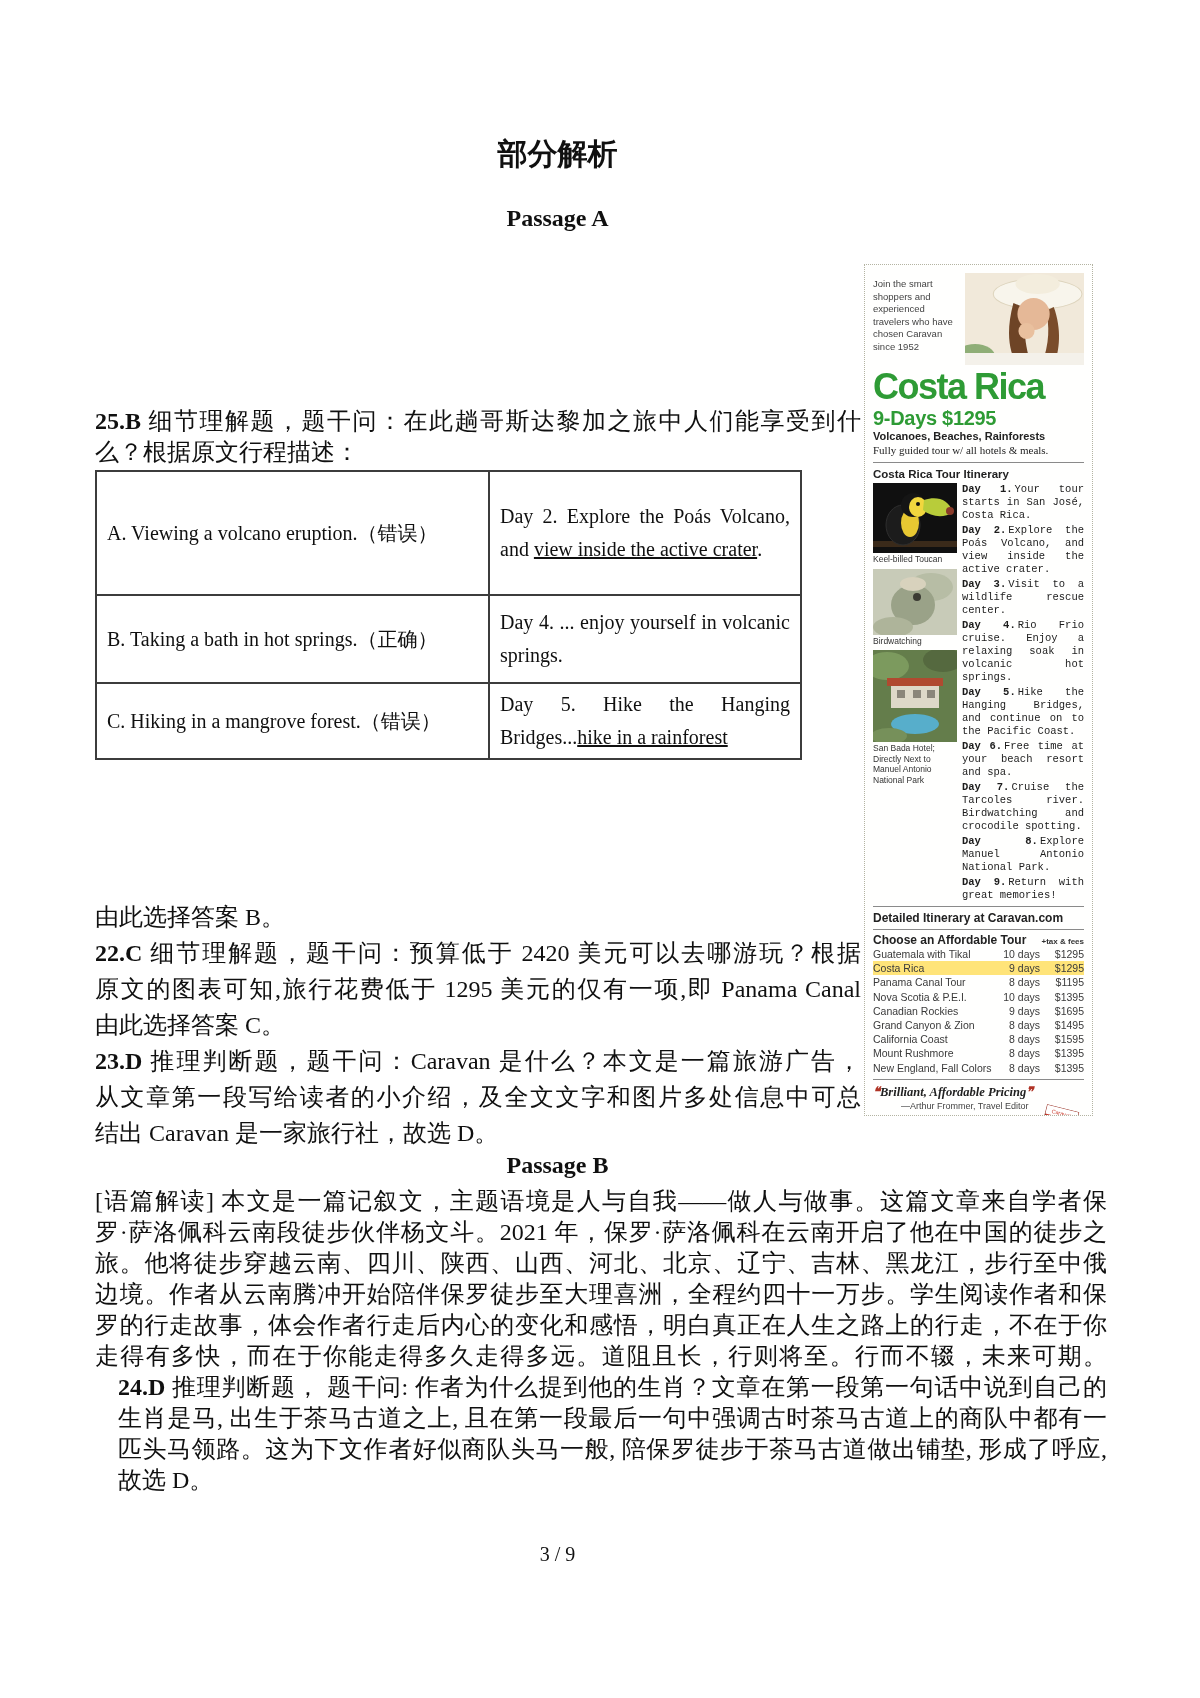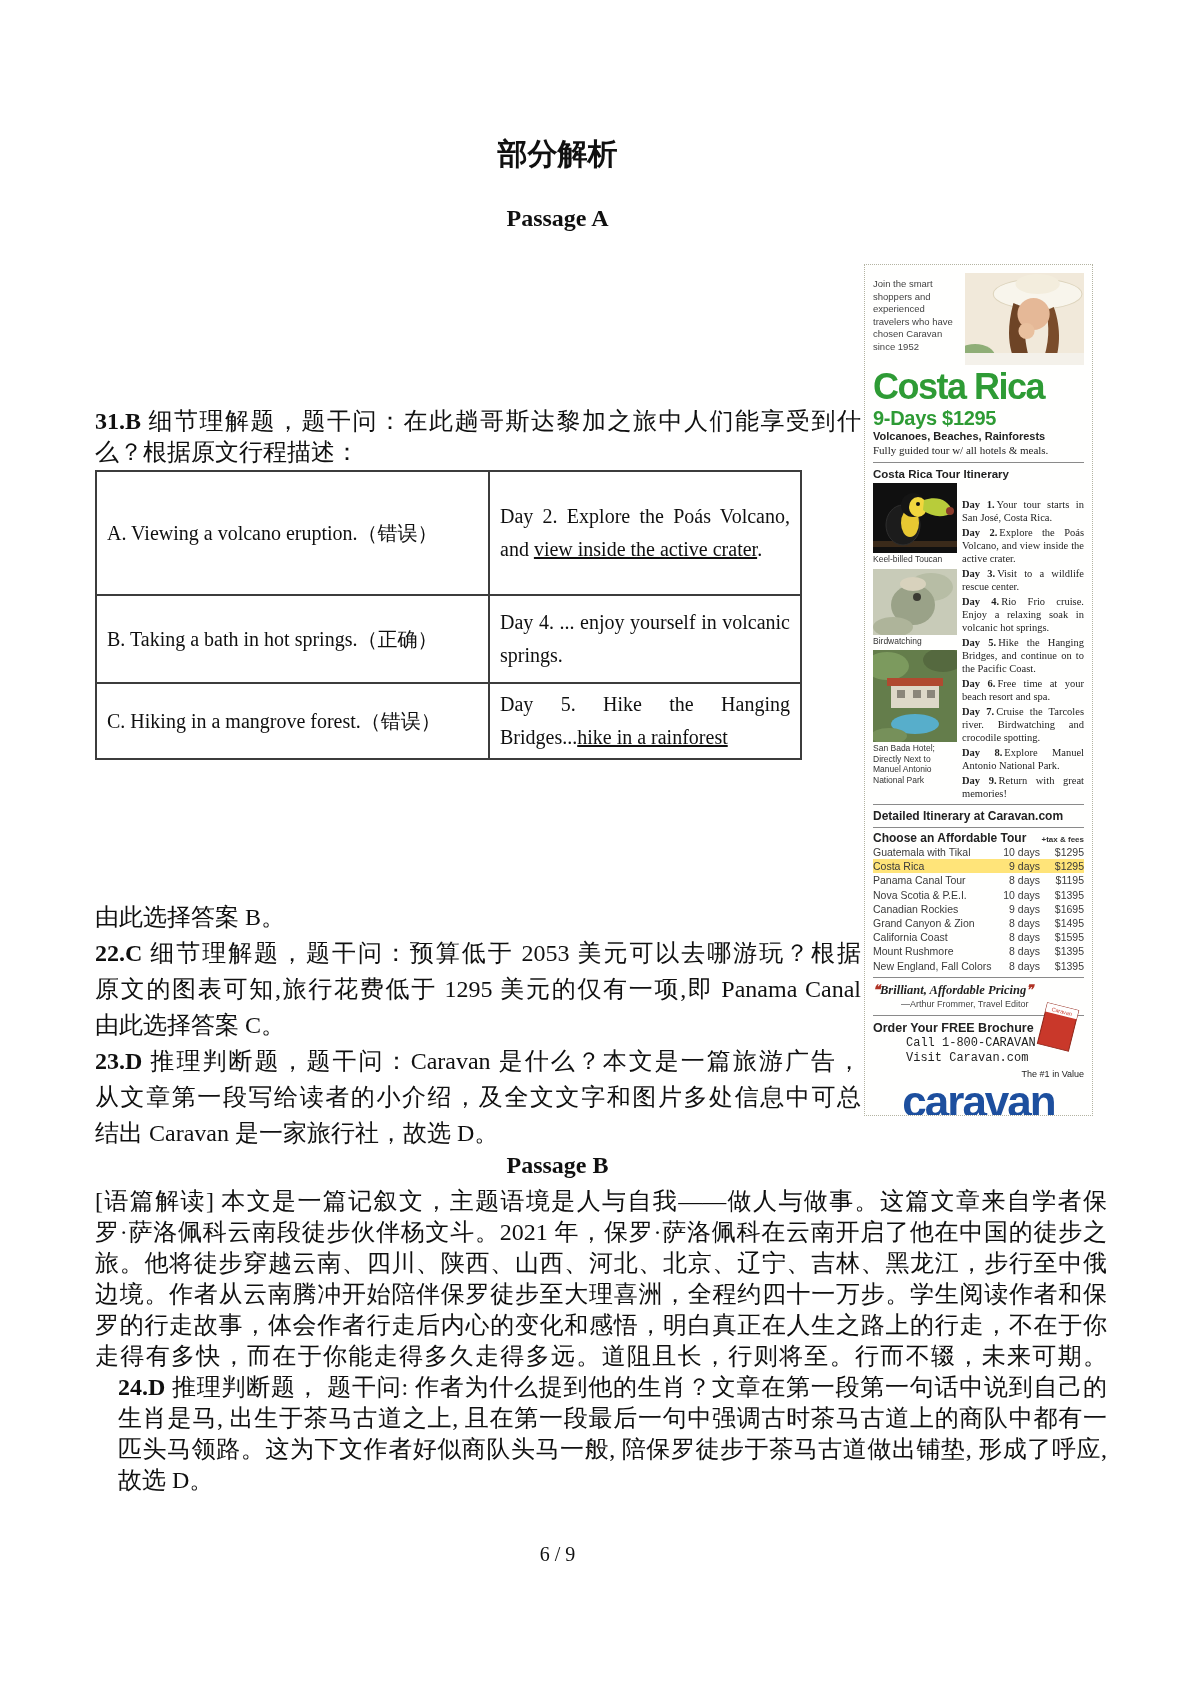--- a/index.html
+++ b/index.html
@@ -54,22 +54,22 @@
                line-height:40px;margin-top:2px;}
   .ad-subhead{font-size:20px;font-weight:800;color:var(--green);line-height:22px;letter-spacing:-.3px;}
   .ad-tagline{font-size:11px;font-weight:bold;line-height:14px;}
   .ad-tagline2{font-size:11px;font-family:"Liberation Serif",serif;line-height:14px;
                border-bottom:1px solid #8a8a8a;padding-bottom:5px;}
   .ad-it-title{font-size:11.5px;font-weight:bold;padding:5px 0 3px 0;}
   .ad-cols{display:flex;gap:5px;}
   .ad-col-left{width:84px;flex:none;}
   .ad-col-left svg{display:block;width:84px;}
   .cap{font-size:8.5px;line-height:10.5px;margin:1px 0 4px 0;color:#333;}
-  .ad-col-right{flex:1;font-family:Liberation Serif, serif;font-size:10.5px;line-height:13px;
-                color:#1c1c1c;margin-top:15px;}
+  .ad-col-right{flex:1;font-family:Liberation Mono, monospace;font-size:10.5px;line-height:13px;
+                color:#1c1c1c;}
   .ad-day{margin-bottom:2px;text-align:justify;}
   .ad-day b{margin-right:2px;}
   .ad-detailed{font-size:12px;font-weight:bold;border-top:1px solid #8a8a8a;
                border-bottom:1px solid #8a8a8a;padding:4px 0;margin-top:2px;}
   .ad-tours{padding-top:3px;}
   .ad-tours-head{display:flex;justify-content:space-between;align-items:baseline;
                  font-size:12px;font-weight:bold;}
   .ad-tours-note{font-size:8px;color:#333;}
   .trow{display:flex;font-size:10.5px;line-height:14.2px;color:#3a3a3a;}
   .trow .tname{flex:1;}
@@ -96,21 +96,21 @@
 <body>
 
 <div class="page">
 
   <div class="doc-title">部分解析</div>
 
   <div class="pa-head">Passage A</div>
 
 
   <div class="pa-q21">
-    <div class="line j"><span class="bq">31.B</span><span> 细节理解题，题干问：在此趟哥斯达黎加之旅中人们能享受到什</span></div>
+    <div class="line j"><span class="bq">25.B</span><span> 细节理解题，题干问：在此趟哥斯达黎加之旅中人们能享受到什</span></div>
     <div class="line">么？根据原文行程描述：</div>
   </div>
 
   <table class="ev-table">
     <tbody>
       <tr>
         <td class="opt"><span>A. Viewing a volcano eruption.（错误）</span></td>
         <td class="ev"><span>Day 2. Explore the Poás Volcano, and </span><span class="u">view inside the active crater</span><span>.</span></td>
       </tr>
       <tr>
@@ -119,21 +119,21 @@
       </tr>
       <tr>
         <td class="opt"><span>C. Hiking in a mangrove forest.（错误）</span></td>
         <td class="ev"><span>Day 5. Hike the Hanging Bridges...</span><span class="u">hike in a rainforest</span><span></span></td>
       </tr>
     </tbody>
   </table>
 
   <div class="pa-post">
     <div class="line"><span class="bq"></span><span>由此选择答案 B。</span></div>
-    <div class="line j"><span class="bq">22.C</span><span> 细节理解题，题干问：预算低于 2053 美元可以去哪游玩？根据</span></div>
+    <div class="line j"><span class="bq">22.C</span><span> 细节理解题，题干问：预算低于 2420 美元可以去哪游玩？根据</span></div>
     <div class="line j"><span class="bq"></span><span>原文的图表可知,旅行花费低于 1295 美元的仅有一项,即 Panama Canal</span></div>
     <div class="line"><span class="bq"></span><span>由此选择答案 C。</span></div>
     <div class="line j"><span class="bq">23.D</span><span> 推理判断题，题干问：Caravan 是什么？本文是一篇旅游广告，</span></div>
     <div class="line j"><span class="bq"></span><span>从文章第一段写给读者的小介绍，及全文文字和图片多处信息中可总</span></div>
     <div class="line"><span class="bq"></span><span>结出 Caravan 是一家旅行社，故选 D。</span></div>
   </div>
 
   <div class="pb-head">Passage B</div>
 
   <div class="pb-intro">
@@ -145,21 +145,21 @@
     <div class="line j">走得有多快，而在于你能走得多久走得多远。道阻且长，行则将至。行而不辍，未来可期。</div>
   </div>
 
   <div class="pb-q24">
     <div class="line j"><span class="bq">24.D</span><span> 推理判断题， 题干问: 作者为什么提到他的生肖？文章在第一段第一句话中说到自己的</span></div>
     <div class="line j"><span class="bq"></span><span>生肖是马, 出生于茶马古道之上, 且在第一段最后一句中强调古时茶马古道上的商队中都有一</span></div>
     <div class="line j"><span class="bq"></span><span>匹头马领路。这为下文作者好似商队头马一般, 陪保罗徒步于茶马古道做出铺垫, 形成了呼应,</span></div>
     <div class="line"><span class="bq"></span><span>故选 D。</span></div>
   </div>
 
-  <div class="footer">6 / 9</div>
+  <div class="footer">3 / 9</div>
 
   <div class="ad">
 
     <div class="ad-top">
       <div class="ad-intro">Join the smart shoppers and experienced travelers who have chosen Caravan since 1952</div>
       <div class="ad-photo">
         <svg viewBox="0 0 118 92" preserveAspectRatio="none">
           <rect width="118" height="92" fill="#f1e9da"></rect>
           <ellipse cx="10" cy="84" rx="20" ry="13" fill="#8fae77"></ellipse>
           <ellipse cx="72" cy="21" rx="44" ry="15" fill="#f8f5ec" stroke="#ddd4bd" stroke-width="1"></ellipse>

